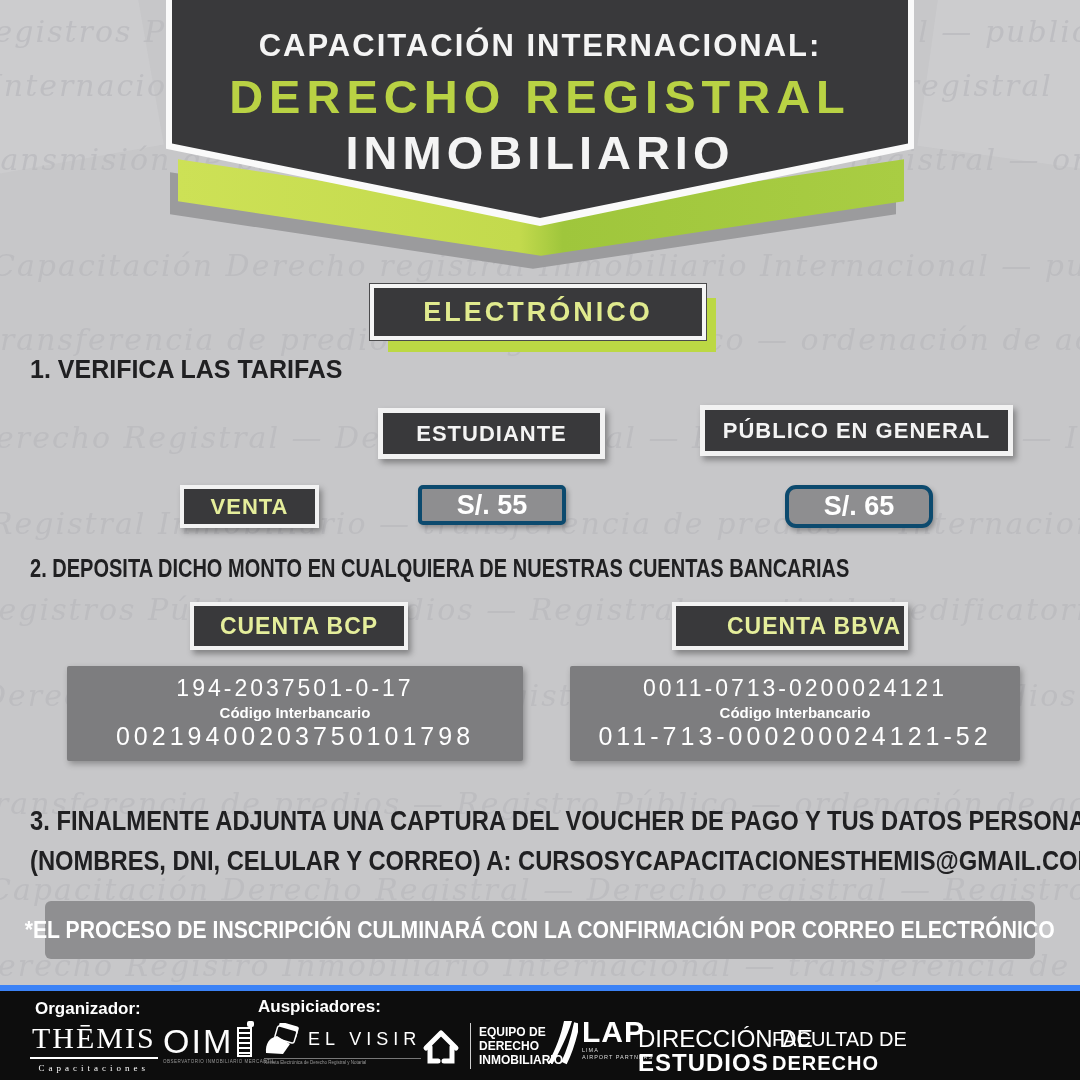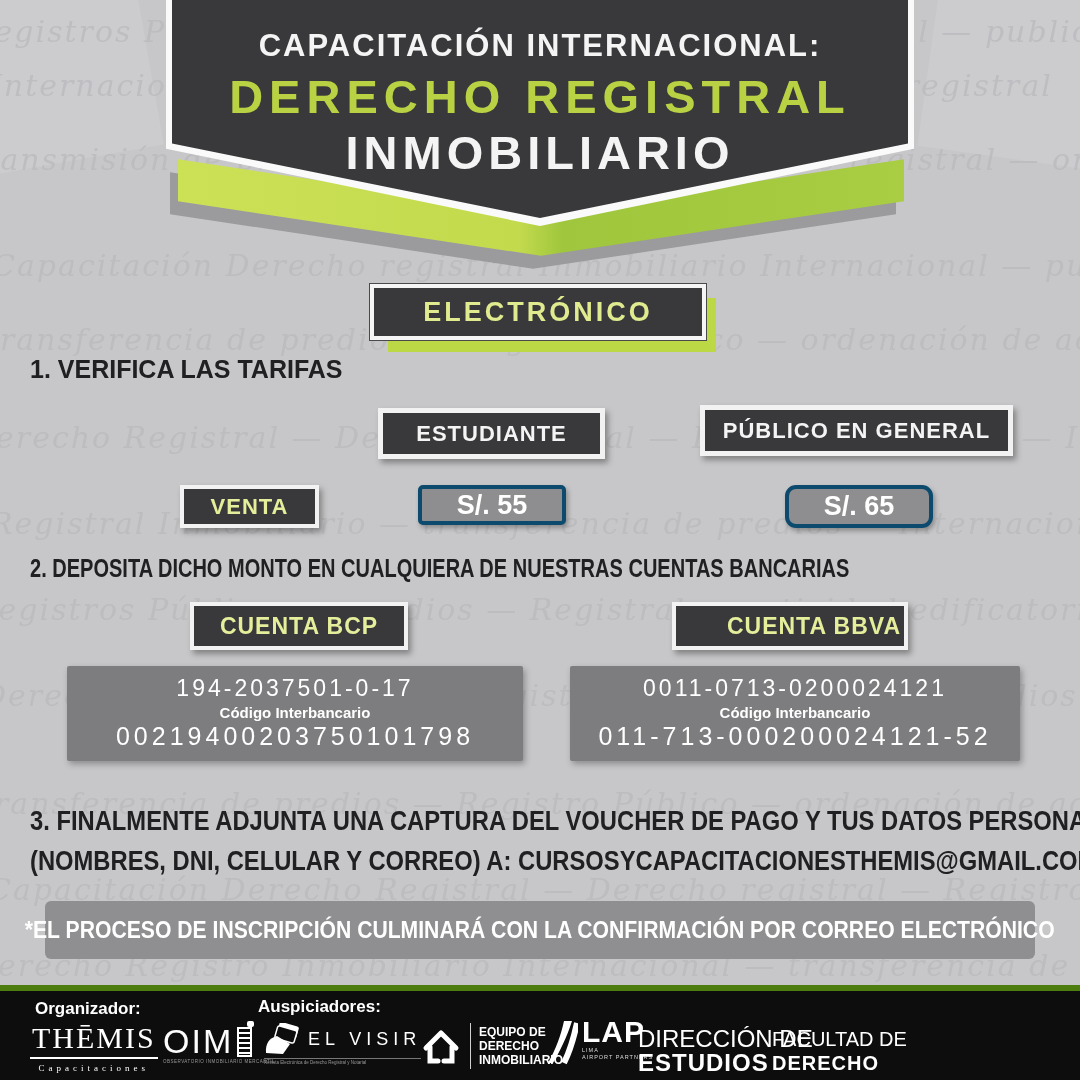--- a/index.html
+++ b/index.html
@@ -52,21 +52,21 @@
   .acct .l1{font-size:23px;letter-spacing:3px;}
   .acct .l2{font-size:15px;font-weight:bold;margin-top:2px;}
   .acct .l3{font-size:25px;letter-spacing:4px;margin-top:1px;}
 
   .note{position:absolute;left:45px;top:901px;width:990px;height:58px;background:#8f8f91;border-radius:6px;
       display:flex;align-items:center;justify-content:center;z-index:5;}
   .note span{color:#fff;font-weight:bold;font-size:23px;transform:scaleX(.92);white-space:nowrap;}
 
   
   .footer{position:absolute;left:0;top:985px;width:1080px;height:95px;background:#0d0d0d;
-      border-top:6px solid #4d7c0f;color:#fff;z-index:6;}
+      border-top:6px solid #3b82f6;color:#fff;z-index:6;}
   .flabel{position:absolute;font-size:17px;font-weight:bold;color:#fff;}
   .themis{position:absolute;left:30px;top:30px;text-align:center;font-family:"Liberation Serif",serif;}
   .themis .name{font-size:30px;letter-spacing:2px;border-bottom:2px solid #fff;padding:0 2px 2px 2px;}
   .themis .sub{font-size:9px;letter-spacing:4px;margin-top:4px;}
   .oim{position:absolute;left:163px;top:34px;}
   .oim-row{display:flex;align-items:flex-end;}
   .oim .name{font-size:34px;font-weight:normal;letter-spacing:2px;color:#fdfdfd;line-height:32px;}
   .oim-bld{position:relative;width:15px;height:30px;border:2px solid #fff;margin-left:4px;
       background:repeating-linear-gradient(#0d0d0d 0 3px,#fff 3px 5px);}
   .oim-flag{position:absolute;right:-4px;top:-8px;width:7px;height:6px;background:#fff;border-radius:2px;}

